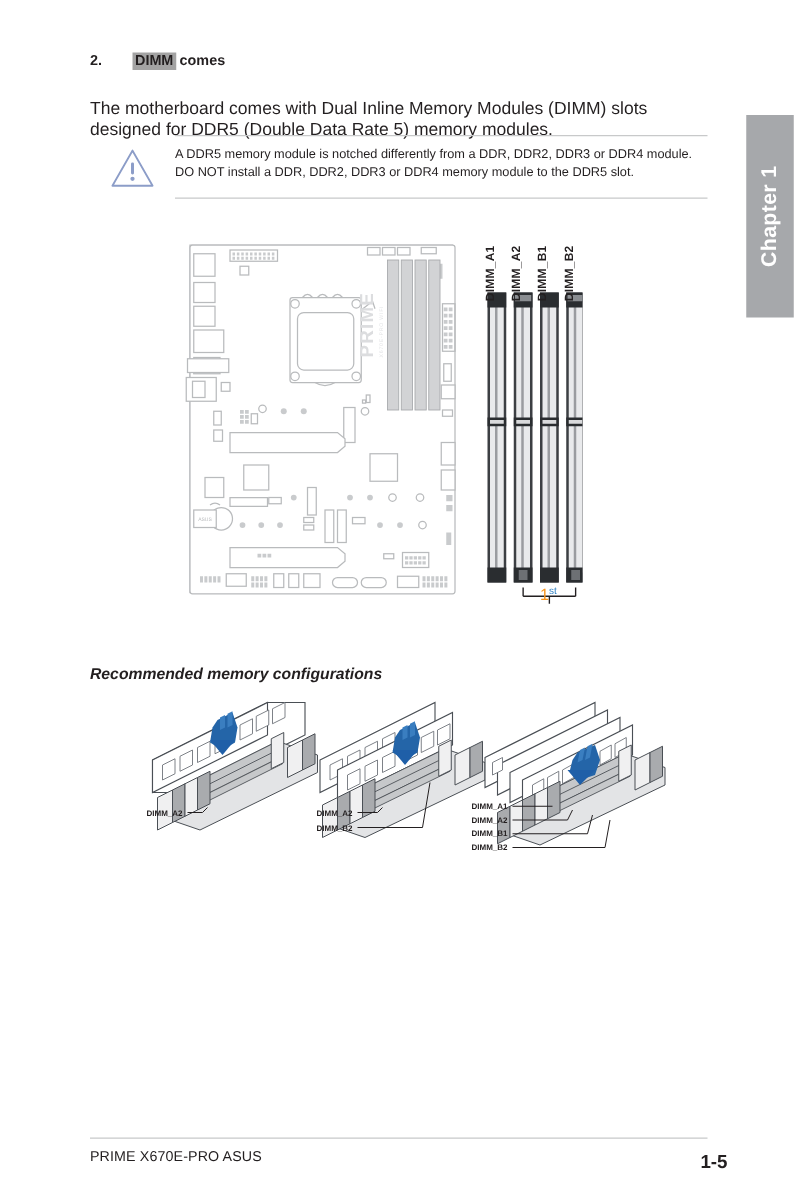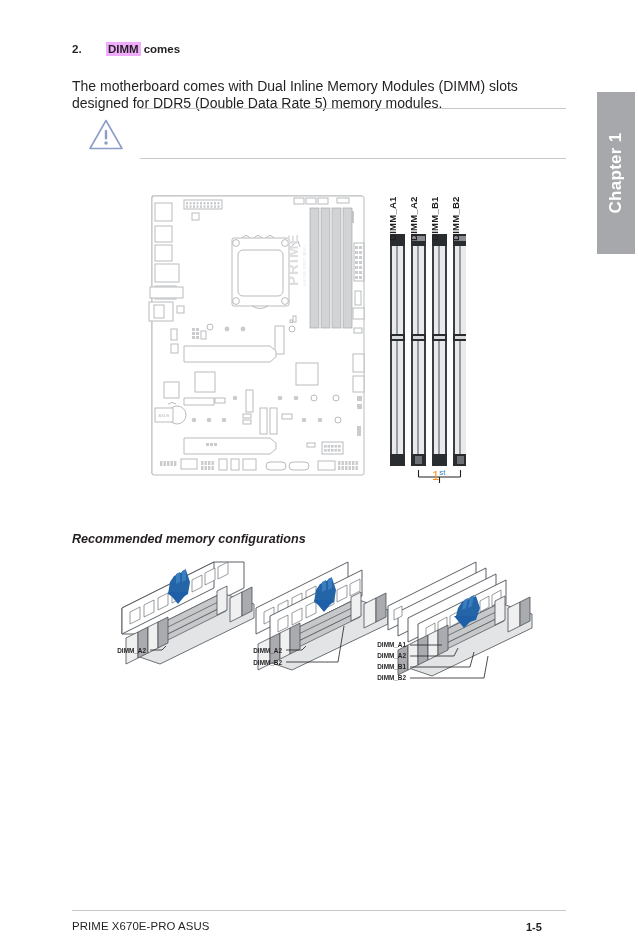--- a/index.html
+++ b/index.html
@@ -42,21 +42,21 @@
     position: absolute;
     top: 42px;
     left: 72px;
     font-size: 11.5px;
     font-weight: bold;
     display: flex;
     align-items: baseline;
   }
   #section-heading .num { width: 34px; }
   #section-heading .hl {
-    background: #f0abfc;
+    background: #a3a3a3;
     padding: 1px 2px;
   }
   #section-heading .rest { padding-left: 3px; }
 
   
   #intro-paragraph {
     position: absolute;
     top: 64px;
     left: 72px;
     width: 494px;
@@ -144,24 +144,24 @@
   #footer-title {
     position: absolute;
     top: 920px;
     left: 72px;
     font-size: 11.4px;
     letter-spacing: 0.1px;
   }
   #footer-page {
     position: absolute;
     top: 921px;
-    left: 526px;
+    left: 542px;
     width: 40px;
-    text-align: left;
-    font-size: 11px;
+    text-align: right;
+    font-size: 15px;
     font-weight: bold;
   }
 </style>
 </head>
 <body>
 
 <div id="chapter-tab">
   <span class="label">Chapter 1</span>
 </div>
 
@@ -176,20 +176,21 @@
 <div id="note-box">
   <div class="rule"></div>
   <div class="body">
     <div class="icon-cell">
       <svg width="36" height="33" viewBox="0 0 36 33">
         <path d="M18 2.5 L34 30.5 L2 30.5 Z" fill="#ffffff" stroke="#8c9dc8" stroke-width="1.6" stroke-linejoin="round"></path>
         <rect x="16.8" y="12" width="2.4" height="9.5" rx="1.1" fill="#8c9dc8"></rect>
         <circle cx="18" cy="25" r="1.7" fill="#8c9dc8"></circle>
       </svg>
     </div>
+    <div class="note-text">A DDR5 memory module is notched differently from a DDR, DDR2, DDR3 or DDR4 module. DO NOT install a DDR, DDR2, DDR3 or DDR4 memory module to the DDR5 slot.</div>
   </div>
   <div class="rule"></div>
 </div>
 
 <div id="board-figure">
   <svg id="board-svg" width="320" height="305" viewBox="0 0 320 305">
     <defs>
       <style>
         .ol { fill:#ffffff; stroke:#b9bbbd; stroke-width:1; }
         .ol2 { fill:none; stroke:#b9bbbd; stroke-width:1; }

